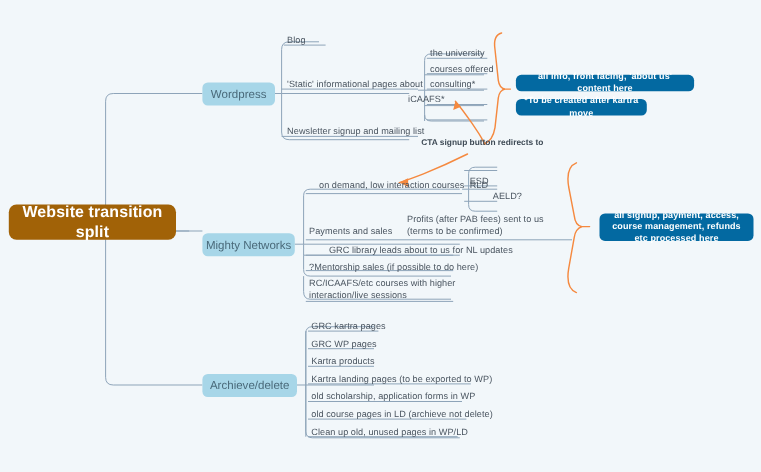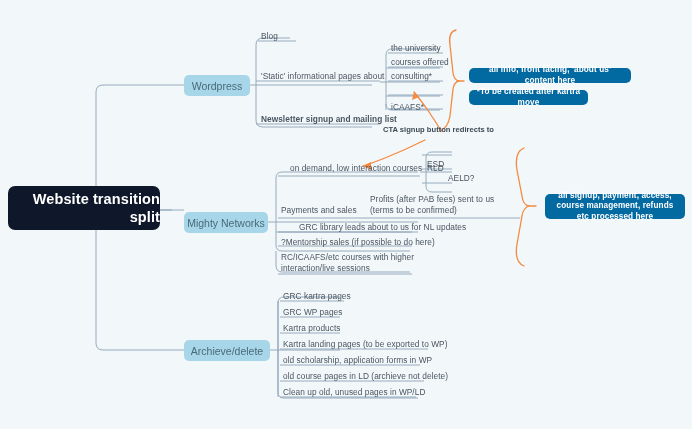--- a/index.html
+++ b/index.html
@@ -10,25 +10,25 @@
     position:relative;
     overflow:hidden;
     -webkit-font-smoothing:antialiased;
   }
   #canvas{position:absolute;inset:0;width:692px;height:429px;}
   svg.lines{position:absolute;left:0;top:0;width:692px;height:429px;pointer-events:none;}
 
   .node{position:absolute;box-sizing:border-box;}
 
   .root{
-    left:8px;top:186px;width:152px;height:44px;
-    background:#0f172a;border-radius:7px;
+    left:8px;top:186px;width:152px;height:32px;
+    background:#a16207;border-radius:7px;
     color:#ffffff;font-size:14.5px;font-weight:bold;
     display:flex;align-items:center;justify-content:center;
-    text-align:right;line-height:1.25;letter-spacing:.1px;
+    text-align:center;line-height:1.25;letter-spacing:.1px;
   }
 
   .branch{
     background:#a7d6e8;border-radius:5px;
     color:#4a6a7a;font-size:10.5px;
     display:flex;align-items:center;justify-content:center;
     height:21px;text-align:center;
   }
   .br-wp{left:184px;top:75px;width:66px;}
   .br-mn{left:184px;top:212px;width:84px;}
@@ -151,26 +151,26 @@
   </svg>
 
   <div class="node root">Website transition split</div>
 
   <div class="node branch br-wp">Wordpress</div>
   <div class="node branch br-mn">Mighty Networks</div>
   <div class="node branch br-ad">Archieve/delete</div>
 
   <div class="leaf" style="left:261px;top:31px;">Blog</div>
   <div class="leaf" style="left:261px;top:71px;">'Static' informational pages about</div>
-  <div class="leaf" style="left:261px;top:114px;font-weight:bold;">Newsletter signup and mailing list</div>
+  <div class="leaf" style="left:261px;top:114px;">Newsletter signup and mailing list</div>
 
   <div class="leaf" style="left:391px;top:43px;">the university</div>
   <div class="leaf" style="left:391px;top:57px;">courses offered</div>
   <div class="leaf" style="left:391px;top:71px;">consulting*</div>
-  <div class="leaf" style="left:391px;top:85px;margin-top:17px;">iCAAFS*</div>
+  <div class="leaf" style="left:371px;top:85px;">iCAAFS*</div>
 
   <div class="annot" style="left:383px;top:125px;">CTA signup button redirects to</div>
 
   <div class="leaf" style="left:290px;top:163px;">on demand, low interaction courses</div>
   <div class="leaf" style="left:427px;top:145px;margin-top:18px;">RLD</div>
   <div class="leaf" style="left:427px;top:159px;">ESD</div>
   <div class="leaf" style="left:448px;top:173px;">AELD?</div>
 
   <div class="leaf" style="left:281px;top:205px;">Payments and sales</div>
   <div class="leaf wrap" style="left:370px;top:194px;width:150px;">Profits (after PAB fees) sent to us (terms to be confirmed)</div>

